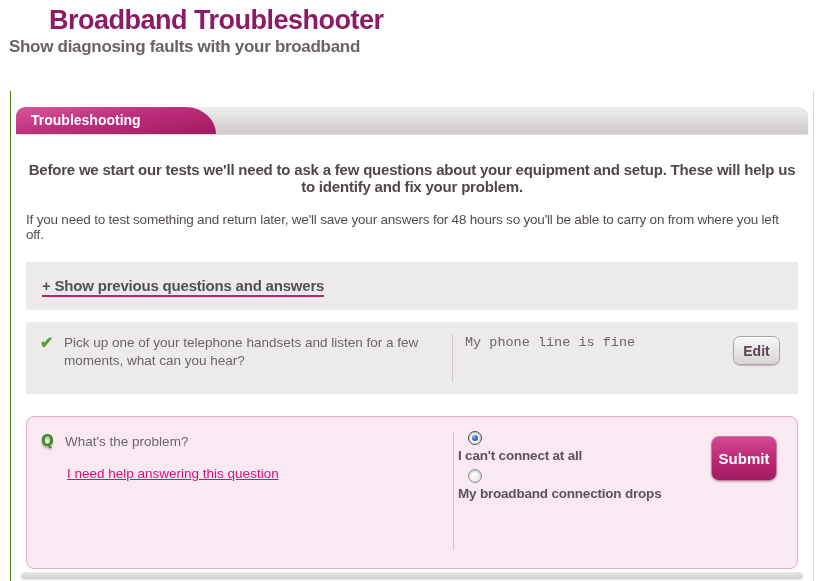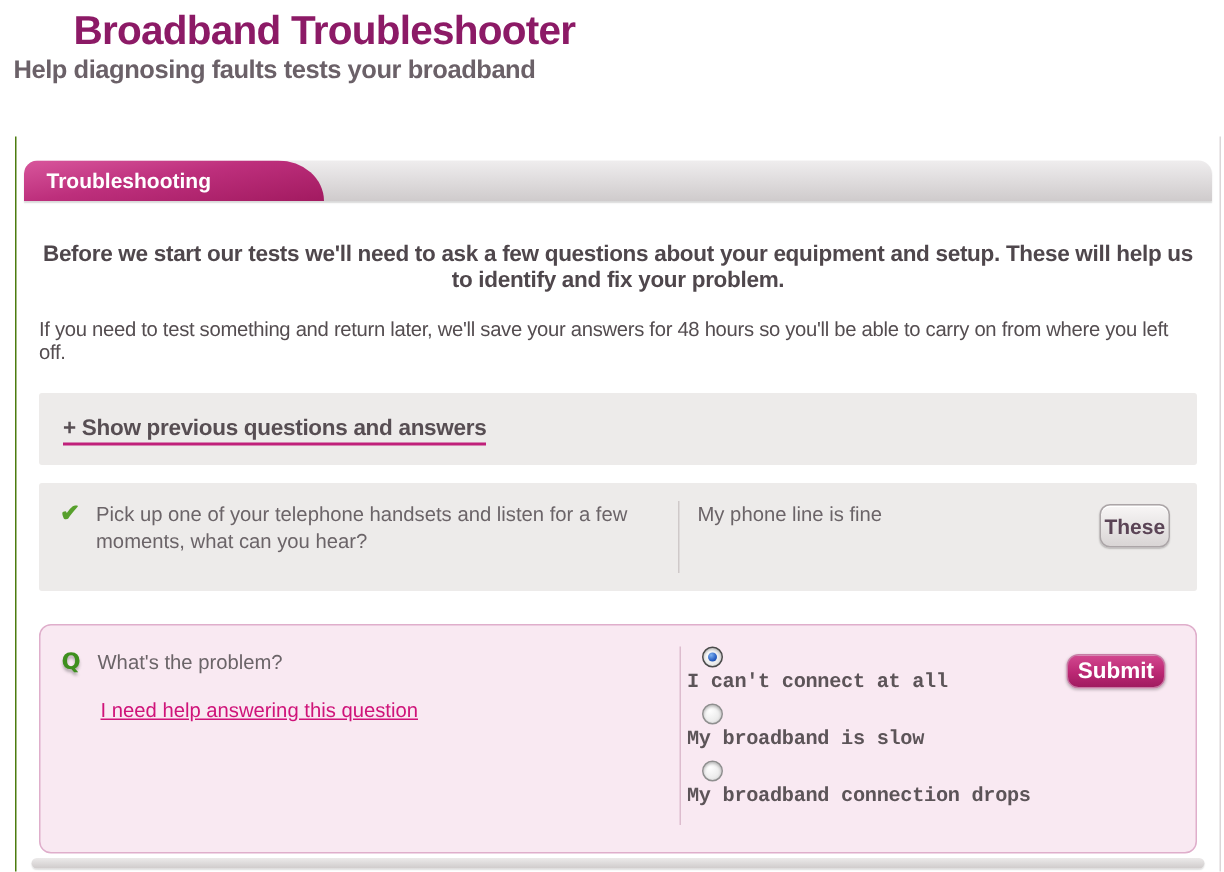--- a/index.html
+++ b/index.html
@@ -86,21 +86,21 @@
   .q-text {
     width: 380px; flex: 0 0 380px;
     font-size: 13.5px; color: #6b6468; line-height: 18px;
   }
   .v-divider {
     width: 1px; background: #cfc9c9; align-self: flex-start;
     height: 48px; margin-left: 8px;
   }
   .answer-text {
     flex: 1 1 auto; padding-left: 12px;
-    font-size: 13.5px; color: #6b6468; line-height: 17px;
+    font-size: 13.5px; color: #6b6468; line-height: 17px; font-family: Liberation Mono, monospace;
   }
   .edit-btn {
     flex: 0 0 auto; margin: 2px 4px 0 0;
     width: 47px; height: 29px;
     background: linear-gradient(#f8f6f6, #d9d5d5);
     border: 1px solid #aba5a7; border-radius: 7px;
     box-shadow: 0 1px 1px rgba(0,0,0,0.2), inset 0 1px 0 #ffffff;
     font-family: "Liberation Sans", sans-serif;
     font-size: 14px; font-weight: bold; color: #5b4456;
     cursor: pointer;
@@ -123,21 +123,21 @@
   .current .v-divider {
     background: #ddbcce; align-self: stretch; height: auto;
     margin: -2px 0 4px 8px;
   }
   .help-link {
     display: inline-block; margin: 14px 0 0 2px;
     font-size: 13.5px; color: #cf1379;
     text-decoration: underline; cursor: pointer;
   }
 
-  .options-col { flex: 1 1 auto; padding-left: 4px; margin-top: -4px; font-family: Liberation Mono, monospace; }
+  .options-col { flex: 1 1 auto; padding-left: 4px; margin-top: -4px; }
   .option { margin-bottom: 6px; }
   .radio {
     display: block; width: 14px; height: 14px; border-radius: 50%;
     margin: 2px 0 3px 10px;
     background: radial-gradient(circle at 35% 30%, #ffffff 0%, #ededed 60%, #d8d8d8 100%);
     border: 1px solid #8f8f8f;
     box-shadow: inset 0 1px 2px rgba(0,0,0,0.25);
     position: relative; cursor: pointer;
   }
   .radio.checked { border-color: #4a4a4a; }
@@ -146,21 +146,21 @@
     width: 6px; height: 6px; border-radius: 50%;
     background: radial-gradient(circle at 35% 30%, #7fb2f0 0%, #2a60c4 60%, #123d90 100%);
   }
   .opt-label {
     font-size: 13.5px; font-weight: bold; color: #5c5458;
     letter-spacing: -0.2px;
   }
 
   .submit-btn {
     position: absolute; top: 19px; right: 20px;
-    width: 66px; height: 23px;
+    width: 66px; height: 45px;
     background: linear-gradient(#d2488f 0%, #bb2874 55%, #a01c60 100%);
     border: 1px solid #c77ca5; border-radius: 8px;
     box-shadow: 0 1px 2px rgba(0,0,0,0.25);
     font-family: "Liberation Sans", sans-serif;
     font-size: 15px; font-weight: bold; color: #ffffff;
     cursor: pointer;
   }
 
   
   .panel-bottom {
@@ -173,21 +173,21 @@
     display: inline-block; margin: 17px 0 0 3px;
     font-size: 13.5px; color: #4d7c0f;
     text-decoration: underline; cursor: pointer;
   }
 </style>
 </head>
 <body>
 
 <div class="page-header">
   <h1 class="page-title">Broadband Troubleshooter</h1>
-  <div class="page-subtitle">Help diagnosing faults tests your broadband</div>
+  <div class="page-subtitle">Show diagnosing faults with your broadband</div>
 </div>
 
 <div class="outer">
 
   <div class="tabbar">
     <div class="tab">Troubleshooting</div>
   </div>
 
   <div class="panel-body">
 
@@ -196,41 +196,37 @@
 
     <div class="box toggle-box">
       <a class="toggle-link">+ Show previous questions and answers</a>
     </div>
 
     <div class="box answered qa-row">
       <span class="check-icon">✔</span>
       <div class="q-text">Pick up one of your telephone handsets and listen for a few moments, what can you hear?</div>
       <div class="v-divider"></div>
       <div class="answer-text">My phone line is fine</div>
-      <button class="edit-btn">These</button>
+      <button class="edit-btn">Edit</button>
     </div>
 
     <div class="box current qa-row">
       <span class="q-icon">Q</span>
       <div class="q-text">
         <div>What's the problem?</div>
         <a class="help-link">I need help answering this question</a>
       </div>
       <div class="v-divider"></div>
       <div class="options-col">
         <div class="option">
           <span class="radio checked"></span>
           <div class="opt-label">I can't connect at all</div>
         </div>
         <div class="option">
           <span class="radio"></span>
-          <div class="opt-label">My broadband is slow</div>
-        </div>
-        <div class="option">
-          <span class="radio"></span>
           <div class="opt-label">My broadband connection drops</div>
         </div>
       </div>
       <button class="submit-btn">Submit</button>
     </div>
 
   </div>
 
   <div class="panel-bottom"></div>
 

